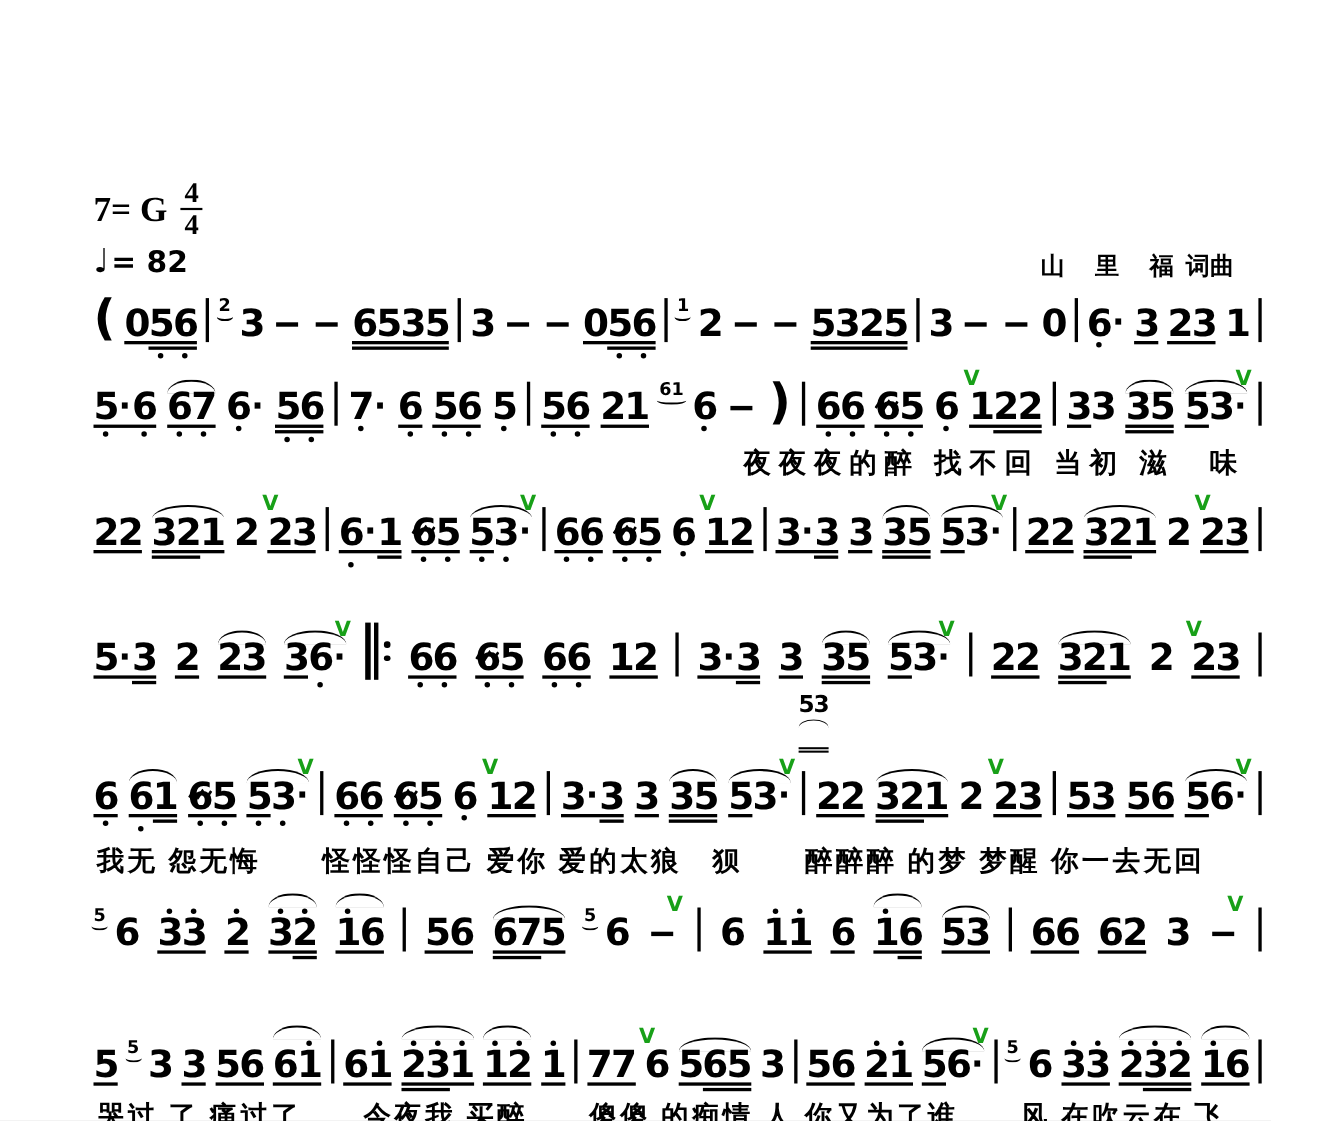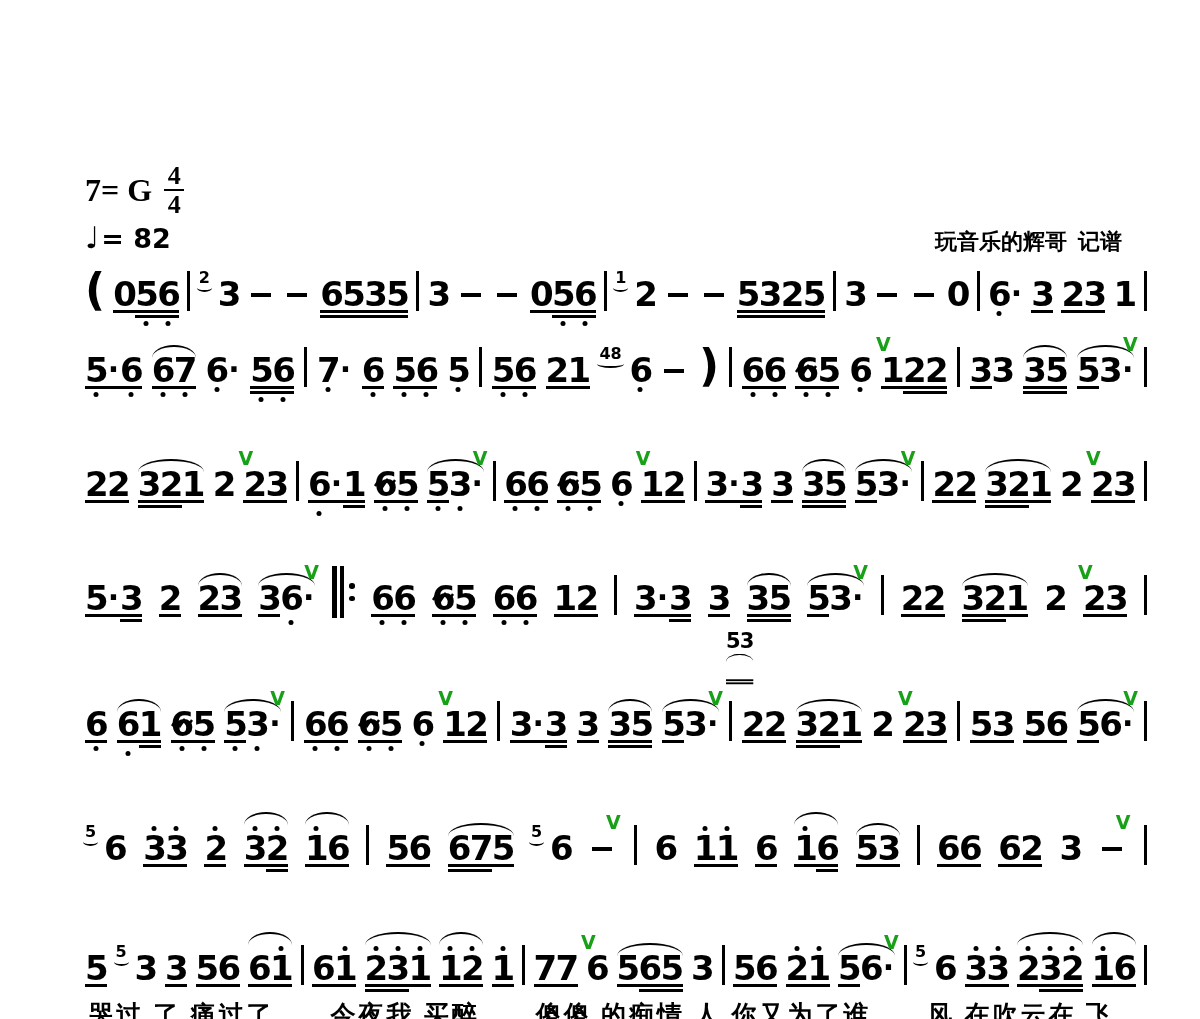--- a/index.html
+++ b/index.html
@@ -61,21 +61,21 @@
     <span>7= G</span>
     <span class="meter">
       <span>4</span>
       <span class="mbar"></span>
       <span>4</span>
     </span>
   </div>
 
 
   <div class="credits">
-    <div>玩音乐的辉哥  记谱</div>
+    <div>山　 里　 福  词曲</div>
   </div>
 
   <div class="tempo">
     <span class="nq">♩</span><span>= 82</span>
   </div>
 
   <div id="score">
       <div class="notes-row" style="top: 266px;">
         <span class="paren">(</span>
         <span class="tok" style="width: 66px;">
@@ -236,21 +236,21 @@
           <div class="ul" style="left: 0px; width: 44px; top: 44px;"></div>
           <div class="odot" style="left: 11px; top: 50px;"></div>
           <div class="odot" style="left: 33px; top: 50px;"></div>
         </span>
         <span class="tok" style="width: 44px;">
           <span class="ch" style="left: 0px; width: 22px;">2</span>
           <span class="ch" style="left: 22px; width: 22px;">1</span>
           <div class="ul" style="left: 0px; width: 44px; top: 44px;"></div>
         </span>
         <span class="tok" style="width: 52px;">
-          <span class="grace" style="left: 0px; top: 4px;">48</span>
+          <span class="grace" style="left: 0px; top: 4px;">61</span>
           <span class="ch" style="left: 30px; width: 22px;">6</span>
           <div class="odot" style="left: 41px; top: 45px;"></div>
         </span>
         <span class="tok" style="width: 28px;">
           <div class="dashbar" style="left: 3px; width: 20px; top: 27px;"></div>
         </span>
         <span class="paren">)</span>
         <div class="bar"></div>
         <span class="tok" style="width: 44px;">
           <span class="ch" style="left: 0px; width: 22px;">6</span>
@@ -297,20 +297,21 @@
         <span class="tok" style="width: 57px;">
           <span class="ch" style="left: 0px; width: 22px;">5</span>
           <span class="ch" style="left: 22px; width: 22px;">3</span>
           <span class="ch aug" style="left: 44px; width: 13px;">·</span>
           <div class="ul" style="left: 0px; width: 22px; top: 44px;"></div>
           <div class="arc" style="left: 0px; width: 57px; top: 3px;"></div>
           <span class="breath" style="top: -7px; left: 46px;">V</span>
         </span>
         <div class="bar"></div>
       </div>
+      <div class="lyrics-row" style="top: 404px; left: 676px; letter-spacing: 7px;">夜夜夜的醉 找不回 当初 滋　味</div>
       <div class="notes-row" style="top: 456px;">
         <span class="tok" style="width: 44px;">
           <span class="ch" style="left: 0px; width: 22px;">2</span>
           <span class="ch" style="left: 22px; width: 22px;">2</span>
           <div class="ul" style="left: 0px; width: 44px; top: 44px;"></div>
         </span>
         <span class="tok" style="width: 66px;">
           <span class="ch" style="left: 0px; width: 22px;">3</span>
           <span class="ch" style="left: 22px; width: 22px;">2</span>
           <span class="ch" style="left: 44px; width: 22px;">1</span>
@@ -678,20 +679,21 @@
         <span class="tok" style="width: 57px;">
           <span class="ch" style="left: 0px; width: 22px;">5</span>
           <span class="ch" style="left: 22px; width: 22px;">6</span>
           <span class="ch aug" style="left: 44px; width: 13px;">·</span>
           <div class="ul" style="left: 0px; width: 22px; top: 44px;"></div>
           <div class="arc" style="left: 0px; width: 57px; top: 3px;"></div>
           <span class="breath" style="top: -7px; left: 46px;">V</span>
         </span>
         <div class="bar"></div>
       </div>
+      <div class="lyrics-row" style="top: 766px; left: 88px; letter-spacing: 3px;">我无 怨无悔　　怪怪怪自己 爱你 爱的太狼　狈　　醉醉醉 的梦 梦醒 你一去无回</div>
       <div class="notes-row" style="top: 820px;">
         <span class="tok" style="width: 41px;">
           <span class="grace" style="left: 0px; top: 4px;">5</span>
           <span class="ch" style="left: 19px; width: 22px;">6</span>
         </span>
         <span class="tok" style="width: 44px;">
           <span class="ch" style="left: 0px; width: 22px;">3</span>
           <span class="ch" style="left: 22px; width: 22px;">3</span>
           <div class="ul" style="left: 0px; width: 44px; top: 44px;"></div>
           <div class="odot" style="left: 11px; top: 6px;"></div>

